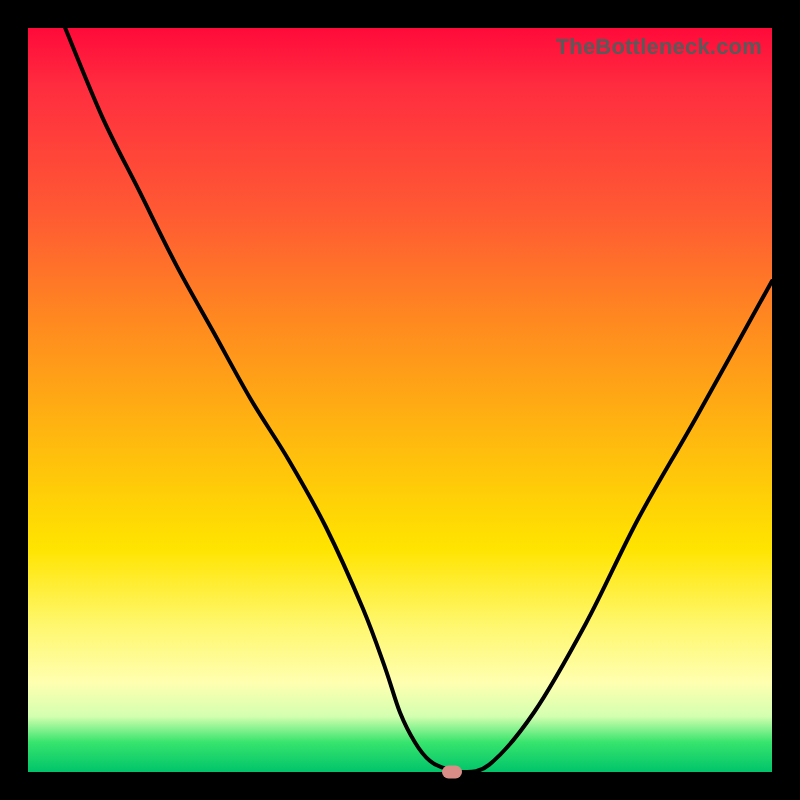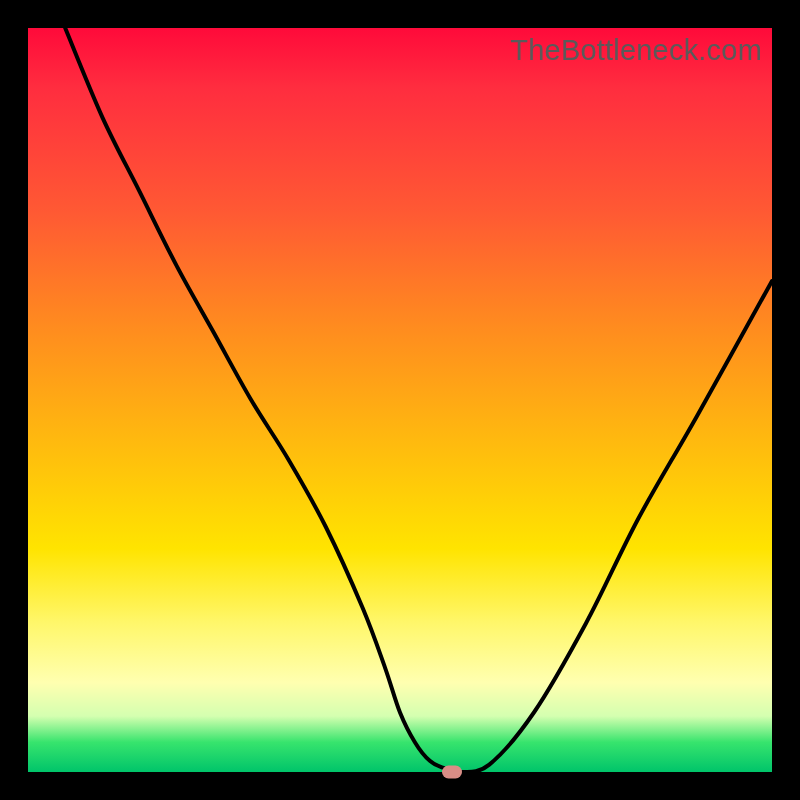--- a/index.html
+++ b/index.html
@@ -37,22 +37,22 @@
       #d4ffb0 92.5%,
       #37e46d 96%,
       #00c46a 100%
     );
   }
   .watermark {
     position: absolute;
     top: 6px;
     right: 10px;
     color: #5a5a5a;
-    font-size: 29px;
-    font-weight: 400;
+    font-size: 22px;
+    font-weight: 700;
     letter-spacing: 0.2px;
     user-select: none;
     z-index: 5;
   }
   svg.curve {
     position: absolute;
     left: 0;
     top: 0;
     width: 744px;
     height: 744px;

